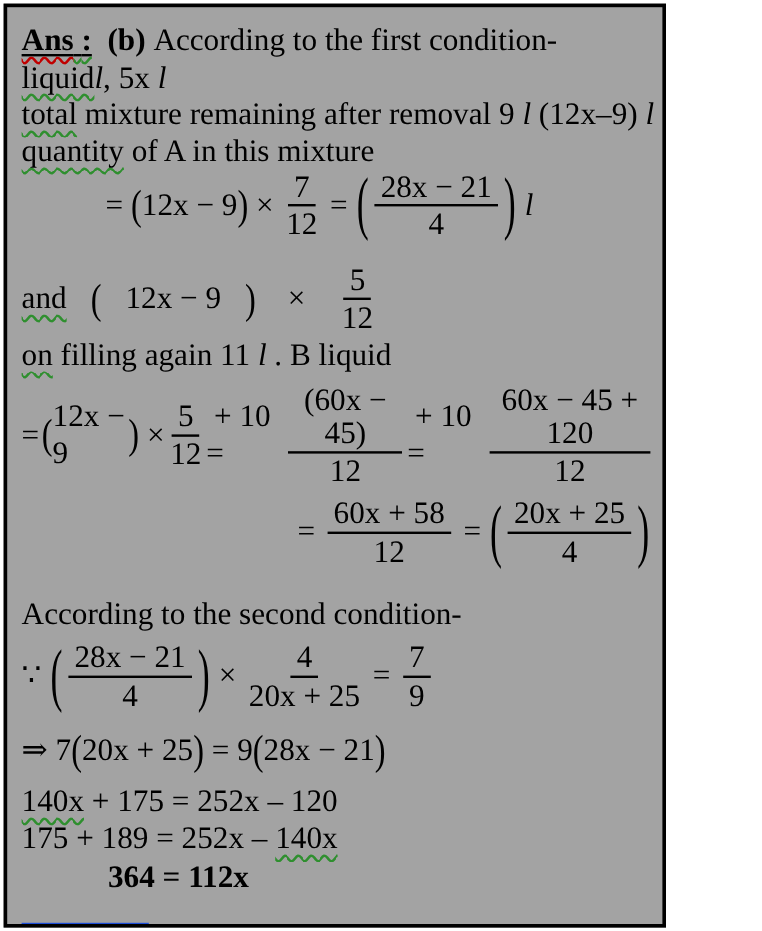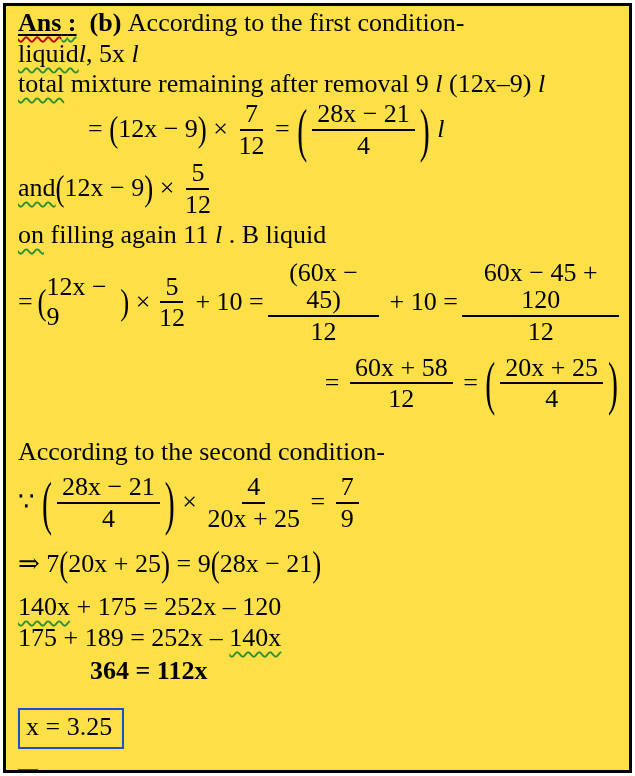--- a/index.html
+++ b/index.html
@@ -1,23 +1,23 @@
 <!DOCTYPE html>
 <html><head>
 <meta charset="utf-8">
 <style>
   html,body { margin:0; padding:0; background:#ffffff; }
   .page {
     position:relative;
-    width:629px; height:770px;
+    width:552px; height:770px;
     margin:3px;
     border:3px solid #000;
     box-sizing:border-box;
-    background:#fde047;
-    padding:2px 6px 4px 12px;
+    background:#a3a3a3;
+    padding:13px 6px 4px 12px;
     font-family:"Liberation Serif","DejaVu Serif",serif;
     font-size:26px;
     color:#000;
     overflow:hidden;
   }
   .line {
     display:flex;
     align-items:baseline;
     white-space:pre-wrap;
     line-height:1.18;
@@ -71,40 +71,41 @@
   }
   .resbox {
     display:inline-flex;
     align-items:center;
     border:2px solid #1d4ed8;
     padding:2px 10px 4px 6px;
     margin-top:12px;
   }
   
   #eq-a-quantity   { padding-left:70px; margin-top:0; }
-  #eq-b-quantity   { margin-top:0; }
+  #eq-b-quantity   { margin-top:19px;gap:20px; }
   #filling-line    { margin-top:2px; }
   #eq-b-filled     { margin-top:8px; }
   #eq-b-simplified { justify-content:flex-end; padding-right:4px; margin-top:8px; }
   #second-condition-line { margin-top:24px; }
   #eq-ratio        { margin-top:6px; }
   #eq-cross        { margin-top:10px; min-height:44px; }
   #eq-expand       { margin-top:6px; }
   #eq-364          { padding-left:72px; margin-top:2px;font-weight:bold; }
   #result-x        { margin-top:10px; }
   #result-quantity { margin-top:8px; }
 </style>
 </head>
 <body>
 
 <div class="page">
   <div id="doc">
       <div class="line" id="ans-line"><span class="ul b"><span class="b sq-r">Ans</span></span><span class="ul b"><span class="b sq-g"> :</span></span><span class="">  </span><span class="b">(b)</span><span class=""> According to the first condition-</span></div>
       <div class="line" id="liquid-line"><span class="sq-g">liquid</span><span class="i">l</span><span class="">, 5x </span><span class="i">l</span></div>
       <div class="line" id="total-mixture-line"><span class="sq-g">total</span><span class=""> mixture remaining after removal 9 </span><span class="i">l</span><span class=""> (12x–9) </span><span class="i">l</span></div>
+      <div class="line" id="quantity-line"><span class="sq-g">quantity</span><span class=""> of A in this mixture</span></div>
       <div class="line math" id="eq-a-quantity"><span class="">= </span><span class="mprn">(</span><span class="">12x − 9</span><span class="mprn">)</span><span class=""> × </span><span class="frac"><span class="num">7</span><span class="den">12</span></span><span class=""> = </span><span class="bp">(</span><span class="frac"><span class="num">28x − 21</span><span class="den">4</span></span><span class="bp">)</span><span class=""> </span><span class="i">l</span></div>
       <div class="line math" id="eq-b-quantity"><span class="sq-g">and</span><span class="mprn">(</span><span class="">12x − 9</span><span class="mprn">)</span><span class=""> × </span><span class="frac"><span class="num">5</span><span class="den">12</span></span></div>
       <div class="line" id="filling-line"><span class="sq-g">on</span><span class=""> filling again 11 </span><span class="i">l</span><span class=""> . B liquid</span></div>
       <div class="line math" id="eq-b-filled"><span class="">= </span><span class="mprn">(</span><span class="">12x − 9</span><span class="mprn">)</span><span class=""> × </span><span class="frac"><span class="num">5</span><span class="den">12</span></span><span class=""> + 10 = </span><span class="frac"><span class="num">(60x − 45)</span><span class="den">12</span></span><span class=""> + 10 = </span><span class="frac"><span class="num">60x − 45 + 120</span><span class="den">12</span></span></div>
       <div class="line math" id="eq-b-simplified"><span class="">= </span><span class="frac"><span class="num">60x + 58</span><span class="den">12</span></span><span class=""> = </span><span class="bp">(</span><span class="frac"><span class="num">20x + 25</span><span class="den">4</span></span><span class="bp">)</span></div>
       <div class="line" id="second-condition-line"><span class="">According to the second condition-</span></div>
       <div class="line math" id="eq-ratio"><span class="">∵ </span><span class="bp">(</span><span class="frac"><span class="num">28x − 21</span><span class="den">4</span></span><span class="bp">)</span><span class=""> × </span><span class="frac"><span class="num">4</span><span class="den">20x + 25</span></span><span class=""> = </span><span class="frac"><span class="num">7</span><span class="den">9</span></span></div>
       <div class="line math" id="eq-cross"><span class="">⇒ 7</span><span class="mprn">(</span><span class="">20x + 25</span><span class="mprn">)</span><span class=""> = 9</span><span class="mprn">(</span><span class="">28x − 21</span><span class="mprn">)</span></div>
       <div class="line" id="eq-expand"><span class="sq-g">140x</span><span class=""> + 175 = 252x – 120</span></div>
       <div class="line" id="eq-rearrange"><span class="">175 + 189 = 252x – </span><span class="sq-g">140x</span></div>

